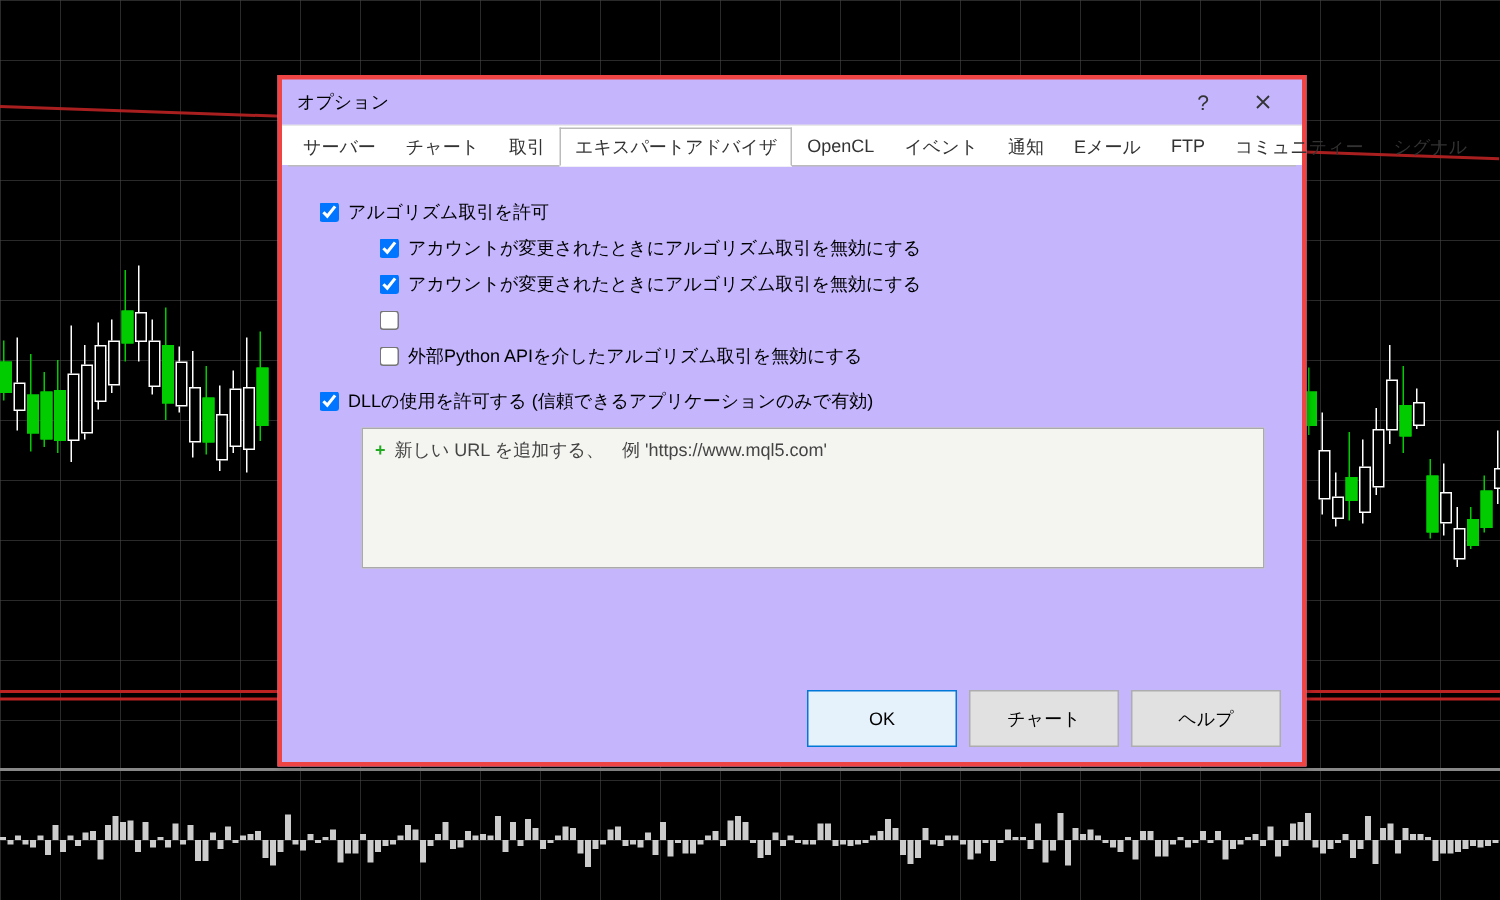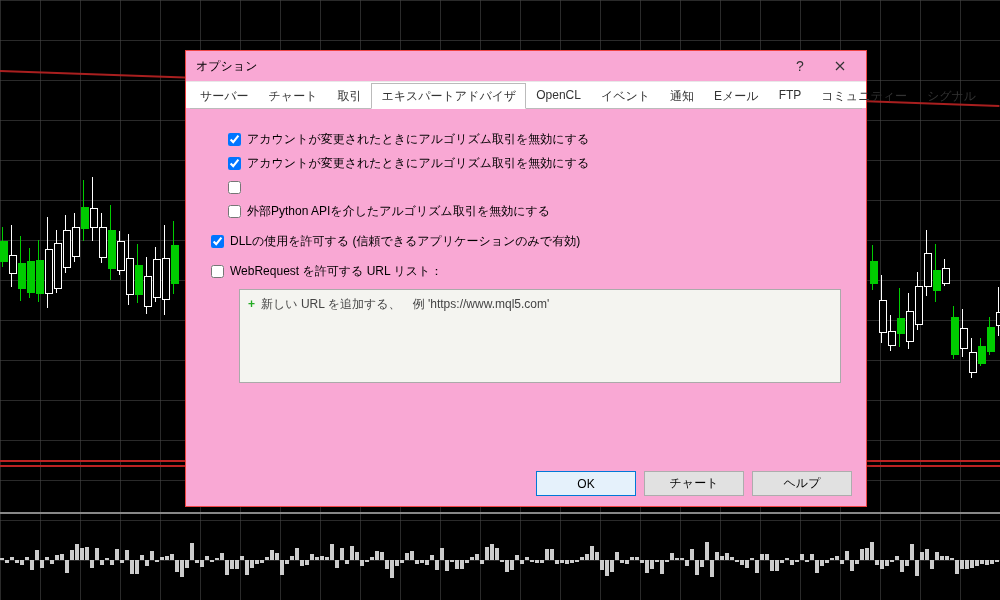--- a/index.html
+++ b/index.html
@@ -13,37 +13,37 @@
 .candles{position:absolute;top:170px;left:0;right:0;height:270px}
 .cndl{position:absolute;width:6px}
 .cndl .wick{position:absolute;left:2px;width:1px;background:#fff}
 .cndl .body{position:absolute;left:0;width:6px}
 .cndl.up .body{background:#0c0;border:1px solid #0c0}
 .cndl.up .wick{background:#0c0}
 .cndl.dn .body{background:#000;border:1px solid #fff}
 .osc{position:absolute;top:520px;left:0;right:0;height:75px}
 .osc-bar{position:absolute;bottom:35px;width:4px;background:#ccc}
 
-.dialog{position:absolute;left:185px;top:50px;width:680px;height:455px;background:#f9a8d4;border:1px solid #ef4444;box-shadow:1px 1px 4px rgba(0,0,0,.3)}
+.dialog{position:absolute;left:185px;top:50px;width:680px;height:455px;background:#c4b5fd;border:3px solid #ef4444;box-shadow:1px 1px 4px rgba(0,0,0,.3)}
 .titlebar{height:30px;display:flex;align-items:center;padding:0 6px 0 10px;border-bottom:1px solid #e8e8e8}
 .titlebar .title{flex:1;font-size:12px}
 .titlebar .win-btn{width:40px;height:28px;display:flex;align-items:center;justify-content:center;font-size:14px;color:#333}
 .tabs{display:flex;height:26px;background:#fff;padding-left:4px}
 .tab{padding:4px 9px;border:1px solid transparent;border-bottom:none;font-size:12px;color:#333;position:relative;top:1px;white-space:nowrap}
 .tab.active{border:1px solid #bbb;border-bottom:1px solid #fff;background:#fff;z-index:2}
 .tab-border{height:0;border-top:1px solid #bbb;margin:0 4px}
 .tab-content{padding:18px 25px 10px 25px}
 .chk-row{display:flex;align-items:center;height:24px}
 .chk-row input[type=checkbox]{margin:0 6px 0 0;width:13px;height:13px}
 .indent1{margin-left:0}
-.indent2{margin-left:17px}
+.indent2{margin-left:40px}
 .urlbox{border:1px solid #aaa;background:#f4f4f0;height:80px;margin:6px 0 0 28px;padding:6px 8px;font-size:12px;color:#444}
 .urlbox .plus{color:#2a2;font-weight:bold;margin-right:6px}
 .button-bar{position:absolute;bottom:10px;right:14px;display:flex;gap:8px}
-.btn{width:100px;height:25px;border:1px solid #adadad;background:#e1e1e1;font-size:12px;display:flex;align-items:center;justify-content:center;font-family:inherit}
+.btn{width:100px;height:38px;border:1px solid #adadad;background:#e1e1e1;font-size:12px;display:flex;align-items:center;justify-content:center;font-family:inherit}
 .btn.default{border:1px solid #0078d7;background:#e5f1fb}
 label{cursor:default}
 </style>
 </head>
 <body>
 
 <div class="chart-bg">
   <div class="grid"></div>
   <div class="red-line-top"></div>
   <div class="red-line-mid"></div>
@@ -416,42 +416,42 @@
       <div class="tab">イベント</div>
       <div class="tab">通知</div>
       <div class="tab">Eメール</div>
       <div class="tab">FTP</div>
       <div class="tab">コミュニティー</div>
       <div class="tab">シグナル</div>
     </div>
   <div class="tab-border"></div>
 
   <div class="tab-content">
+    <div class="chk-row indent1">
+      <input type="checkbox" checked="" style="">
+      <label>アルゴリズム取引を許可</label>
+    </div>
     <div class="chk-row indent2">
       <input type="checkbox" checked="" style="">
       <label>アカウントが変更されたときにアルゴリズム取引を無効にする</label>
     </div>
     <div class="chk-row indent2">
       <input type="checkbox" checked="" style="">
       <label>アカウントが変更されたときにアルゴリズム取引を無効にする</label>
     </div>
     <div class="chk-row indent2">
       <input type="checkbox" style="">
     </div>
     <div class="chk-row indent2">
       <input type="checkbox" style="">
       <label>外部Python APIを介したアルゴリズム取引を無効にする</label>
     </div>
     <div class="chk-row indent1" style="margin-top:6px">
       <input type="checkbox" checked="" style="">
       <label>DLLの使用を許可する (信頼できるアプリケーションのみで有効)</label>
-    </div>
-    <div class="chk-row indent1" style="margin-top:6px">
-      <input type="checkbox" style="">
-      <label>WebRequest を許可する URL リスト：</label>
     </div>
     <div class="urlbox">
       <span class="plus">+</span><span>新しい URL を追加する、　例 'https://www.mql5.com'</span>
     </div>
   </div>
 
   <div class="button-bar">
     <button class="btn default">OK</button>
     <button class="btn">チャート</button>
     <button class="btn">ヘルプ</button>

